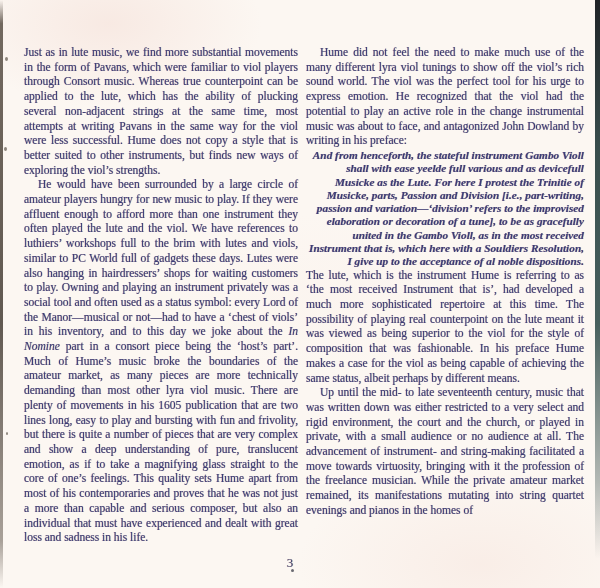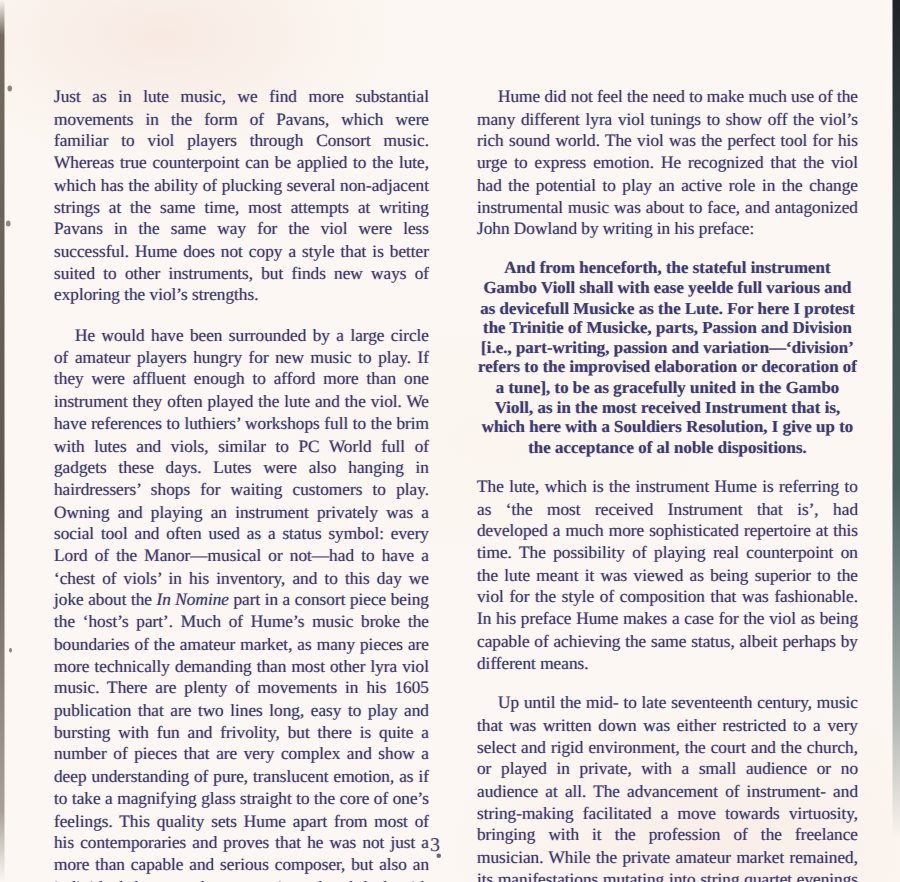--- a/index.html
+++ b/index.html
@@ -25,28 +25,29 @@
     position:absolute;
     top:46px;
     text-align:justify;
     font-size:11.6px;
     line-height:14.7px;
     letter-spacing:-0.05px;
     text-shadow:-0.5px 0 0 rgba(178,70,78,0.40), 0.5px 0 0 rgba(20,125,125,0.30);
   }
   .col-left  { left:24px;  width:274px; }
   .col-right { left:306px; width:278px; }
-  .textcol p { margin:12px; }
+  .textcol p { margin:0; }
   p.indent { text-indent:14px;font-family:Liberation Serif, serif; }
   .quote {
     margin:9px 6px 8px 14px;
+    font-style:italic;
     font-weight:bold;
     font-size:11.3px;
     line-height:13.3px;
-    text-align:center;
+    text-align:right;
     letter-spacing:0;
   }
   .page-number {
     position:absolute;
     left:240px; top:555px; width:100px;
     text-align:center;
     font-size:13px;
     color:#45456e;
     text-shadow:-0.5px 0 0 rgba(178,70,78,0.35), 0.5px 0 0 rgba(20,125,125,0.25);
   }

